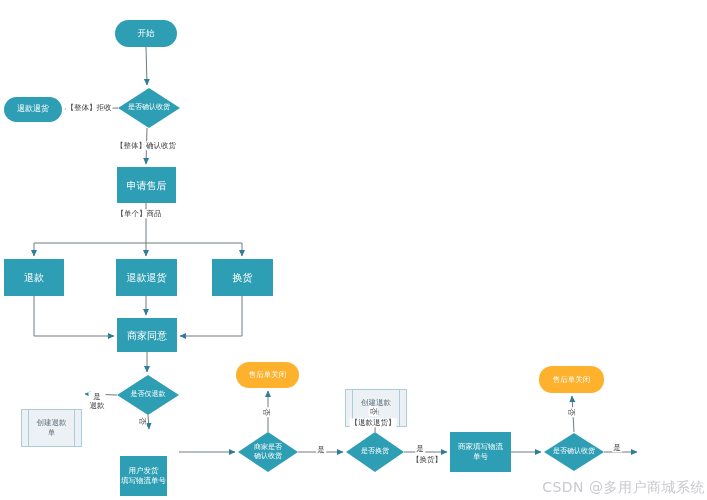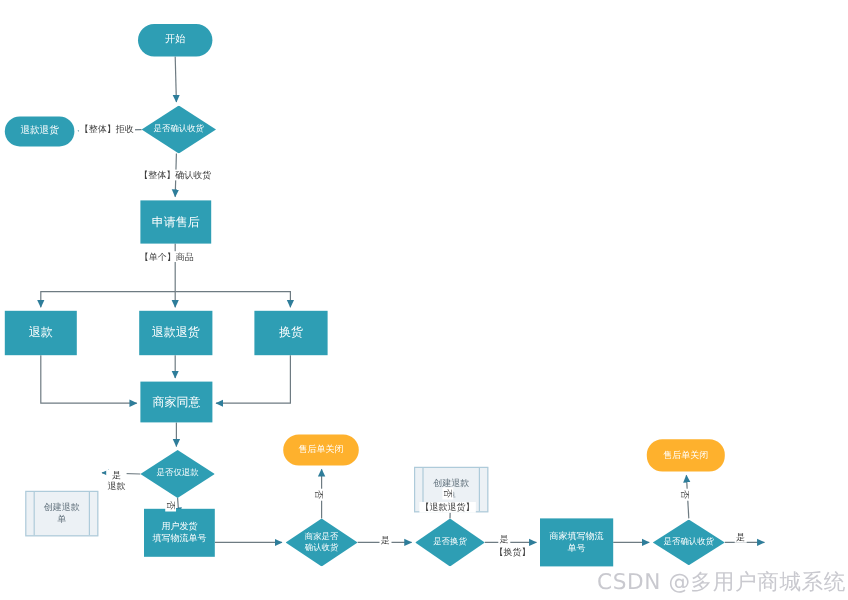--- a/index.html
+++ b/index.html
@@ -28,21 +28,21 @@
   .subline.l{left:6px;}
   .subline.r{right:6px;}
   .elabel{
     position:absolute;transform:translate(-50%,-50%);
     background:#ffffff;color:#3c3c3c;font-size:7.5px;line-height:1.25;
     white-space:pre-line;text-align:center;padding:0 1px;
   }
   .elabel.rot{transform:translate(-50%,-50%) rotate(90deg);}
   .watermark{
     position:absolute;right:2px;bottom:3px;
-    font-size:18px;color:#C9C9CF;letter-spacing:0.5px;
+    font-size:14px;color:#C9C9CF;letter-spacing:0.5px;
   }
 </style>
 </head>
 <body>
 
 <div class="canvas">
 
   <svg class="edges" width="707" height="500">
     <defs>
       <marker id="arr" viewBox="0 0 8 8" refX="7" refY="4" markerWidth="7" markerHeight="7" orient="auto-start-reverse">
@@ -110,21 +110,21 @@
     <span>是否仅退款</span>
   </div>
 
   <div class="node sub" style="left:21px;top:375px;width:61px;height:38px;">
     <i class="subline l"></i>
     <i class="subline r"></i>
     <span>创建退款
 单</span>
   </div>
 
-  <div class="node box-sm" style="left:120px;top:424px;width:59px;height:40px;">
+  <div class="node box-sm" style="left:120px;top:456px;width:47px;height:40px;">
     <span>用户发货
 填写物流单号</span>
   </div>
 
   <div class="node diamond" style="left:238px;top:432px;width:60px;height:40px;">
     <span>商家是否
 确认收货</span>
   </div>
 
   <div class="node pill-orange" style="left:236px;top:362px;width:63px;height:26px;">

